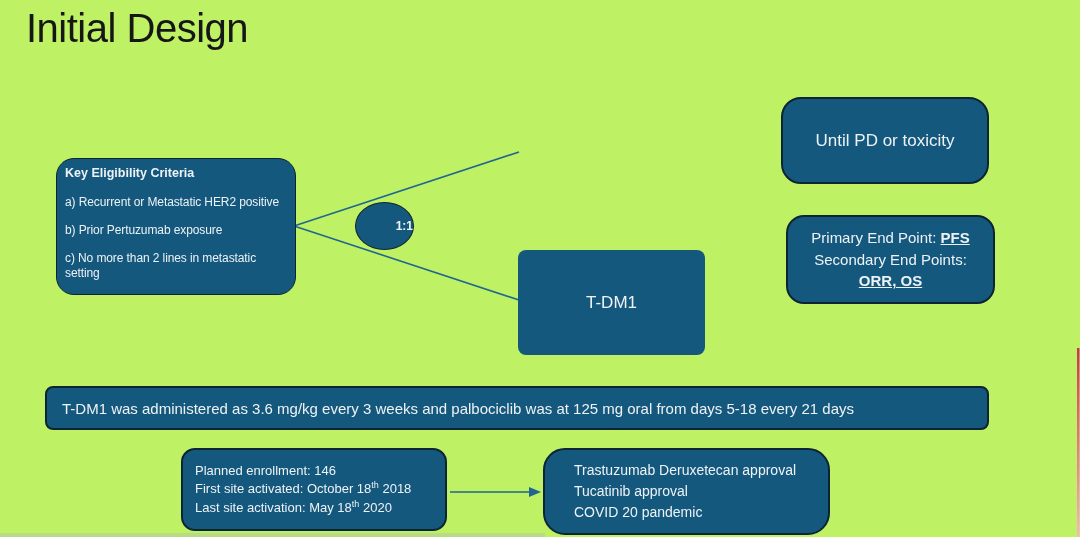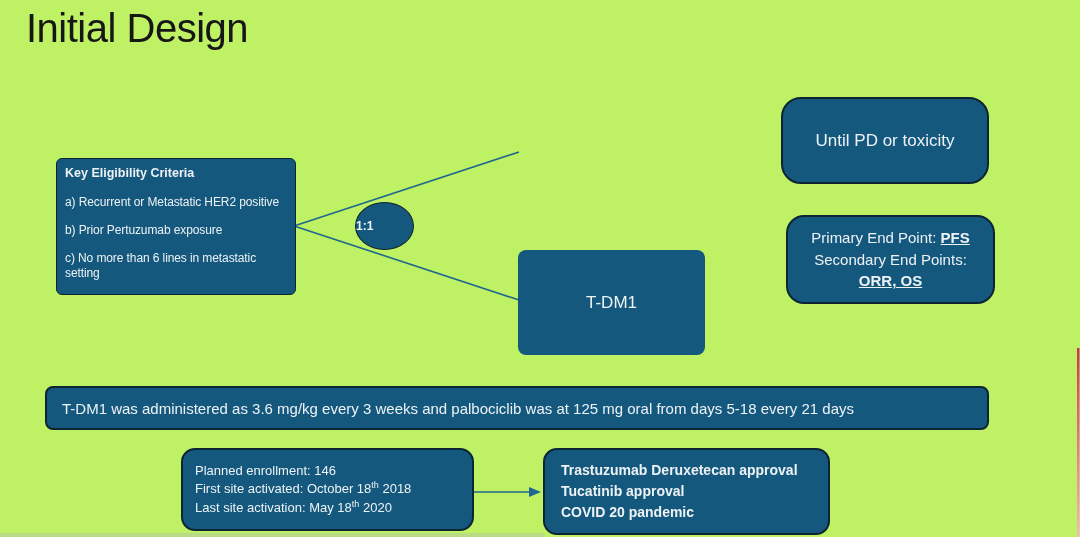--- a/index.html
+++ b/index.html
@@ -19,40 +19,40 @@
     position:absolute;box-sizing:border-box;
     background:var(--box_fill,#15587e);
     color:var(--text_light,#edf2f5);
     z-index:1;
     display:flex;flex-direction:column;justify-content:center;
   }
   .bordered{border:2px solid var(--box_border,#0d2434);}
   .center{align-items:center;text-align:center;}
   .eligibility{
     left:56px;top:158px;width:240px;height:137px;
-    border-radius:6px;padding:7px 8px;justify-content:flex-start;
+    border-radius:18px;padding:7px 8px;justify-content:flex-start;
     border:1.5px solid var(--box_border,#0d2434);
   }
   .eligibility .head{font-size:12.5px;font-weight:bold;line-height:1.25;}
   .eligibility .item{font-size:12px;line-height:1.25;margin-top:13px;letter-spacing:-0.1px;}
   .arm1{left:518px;top:98px;width:187px;height:105px;border-radius:16px;font-size:17px;}
   .arm2{left:518px;top:250px;width:187px;height:105px;border-radius:8px;font-size:17px;}
   .until{left:781px;top:97px;width:208px;height:87px;border-radius:20px;font-size:17px;}
   .endpoints{left:786px;top:215px;width:209px;height:89px;border-radius:18px;font-size:15px;line-height:1.45;}
   .bu{font-weight:bold;text-decoration:underline;}
   .dosing{left:45px;top:386px;width:944px;height:44px;border-radius:8px;font-size:15px;padding:0 15px;}
-  .enrollment{left:181px;top:448px;width:293px;height:83px;border-radius:14px;font-size:13px;line-height:1.4;padding:4px 12px;}
-  .milestones{left:543px;top:448px;width:287px;height:87px;border-radius:14px;font-size:14px;line-height:1.5;padding:0 16px;font-weight:bold;}
+  .enrollment{left:181px;top:448px;width:266px;height:83px;border-radius:14px;font-size:13px;line-height:1.4;padding:4px 12px;}
+  .milestones{left:543px;top:448px;width:287px;height:87px;border-radius:22px;font-size:14px;line-height:1.5;padding:0 29px;}
   sup{font-size:9px;line-height:0;vertical-align:super;}
   .ratio{
     position:absolute;left:355px;top:202px;width:57px;height:46px;
     background:var(--box_fill,#15587e);
     border:1.5px solid #12242f;border-radius:50%;
     color:var(--text_light,#edf2f5);font-size:12px;font-weight:bold;
-    display:flex;align-items:center;justify-content:flex-start;z-index:2;
+    display:flex;align-items:center;justify-content:flex-end;z-index:2;
   }
   .overlay{position:absolute;left:0;top:0;width:1080px;height:537px;z-index:0;}
   .connector{stroke:var(--connector,#20668f);stroke-width:1.6;fill:none;}
   .arrowhead{fill:var(--connector,#20668f);}
 </style>
 </head>
 <body>
 
 <div class="slide">
 
@@ -71,21 +71,21 @@
     <rect x="1077" y="348" width="2.5" height="189" fill="url(#redgrad)"></rect>
     <rect x="0" y="533" width="545" height="4" fill="#b4b8b8" opacity="0.4"></rect>
   </svg>
 
   <div class="title">Initial Design</div>
 
   <div class="box eligibility">
     <div class="head">Key Eligibility Criteria</div>
     <div class="item">a) Recurrent or Metastatic HER2 positive</div>
     <div class="item">b) Prior Pertuzumab exposure</div>
-    <div class="item">c) No more than 6 lines in metastatic setting</div>
+    <div class="item">c) No more than 2 lines in metastatic setting</div>
   </div>
 
   <div class="ratio">
     <span>1:1</span>
   </div>
 
 
   <div class="box arm2 center">
     <span>T-DM1</span>
   </div>

